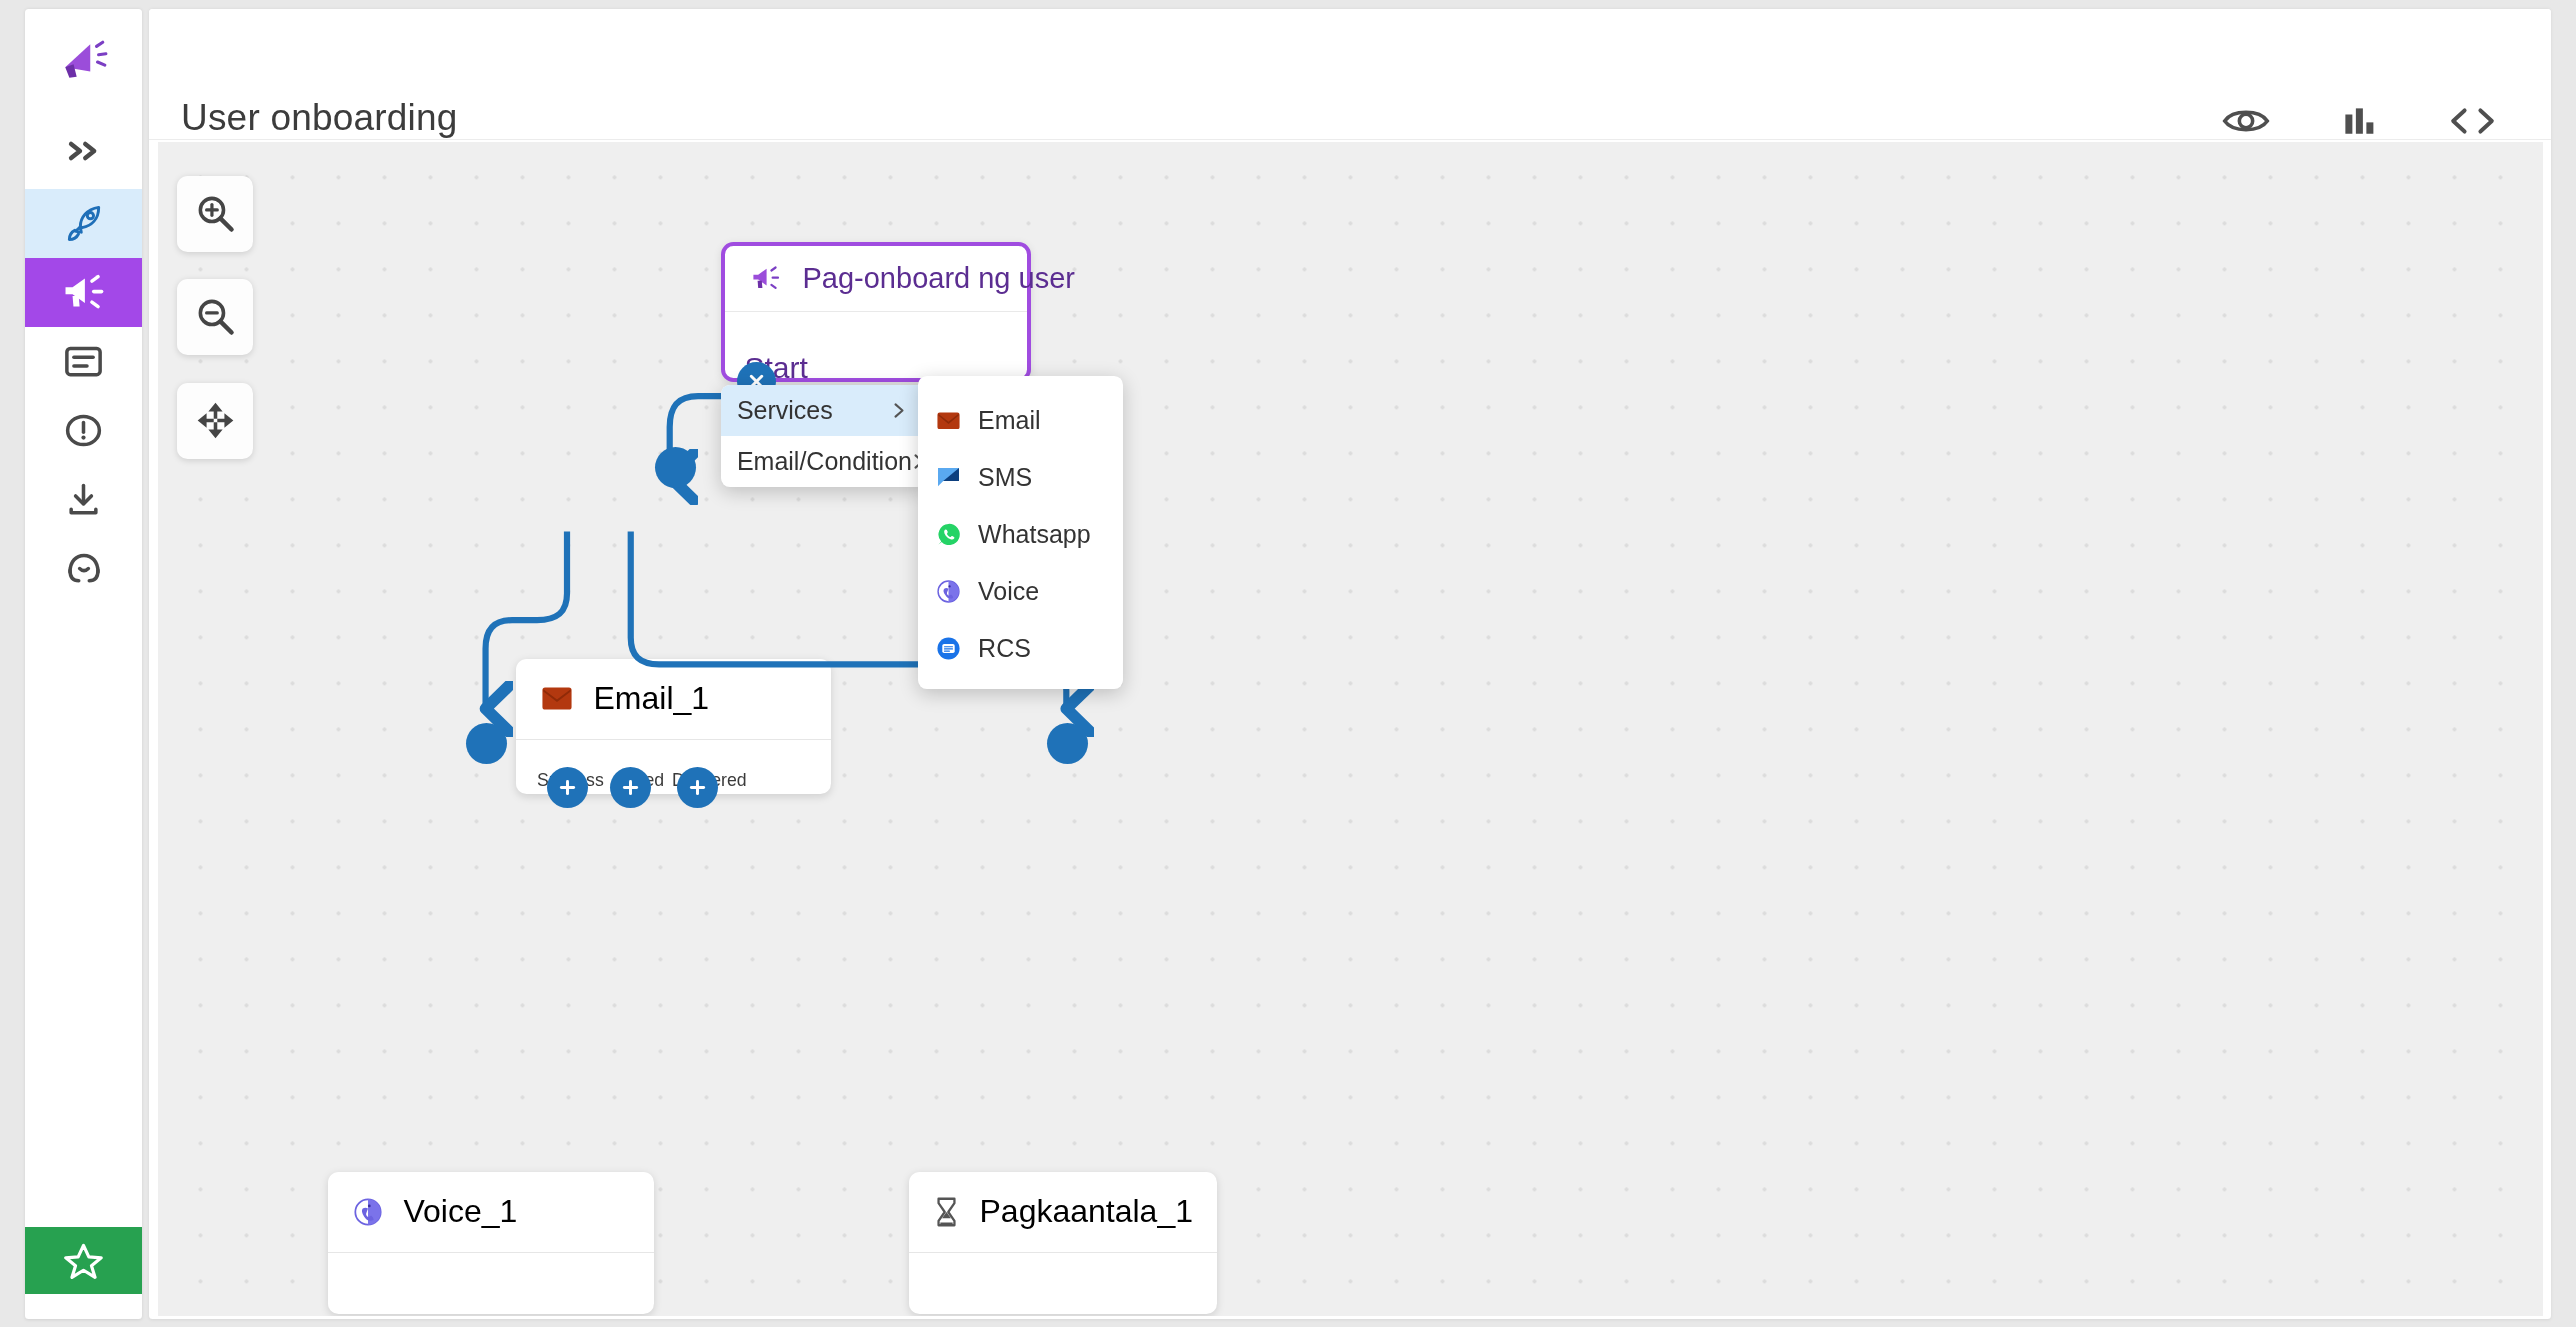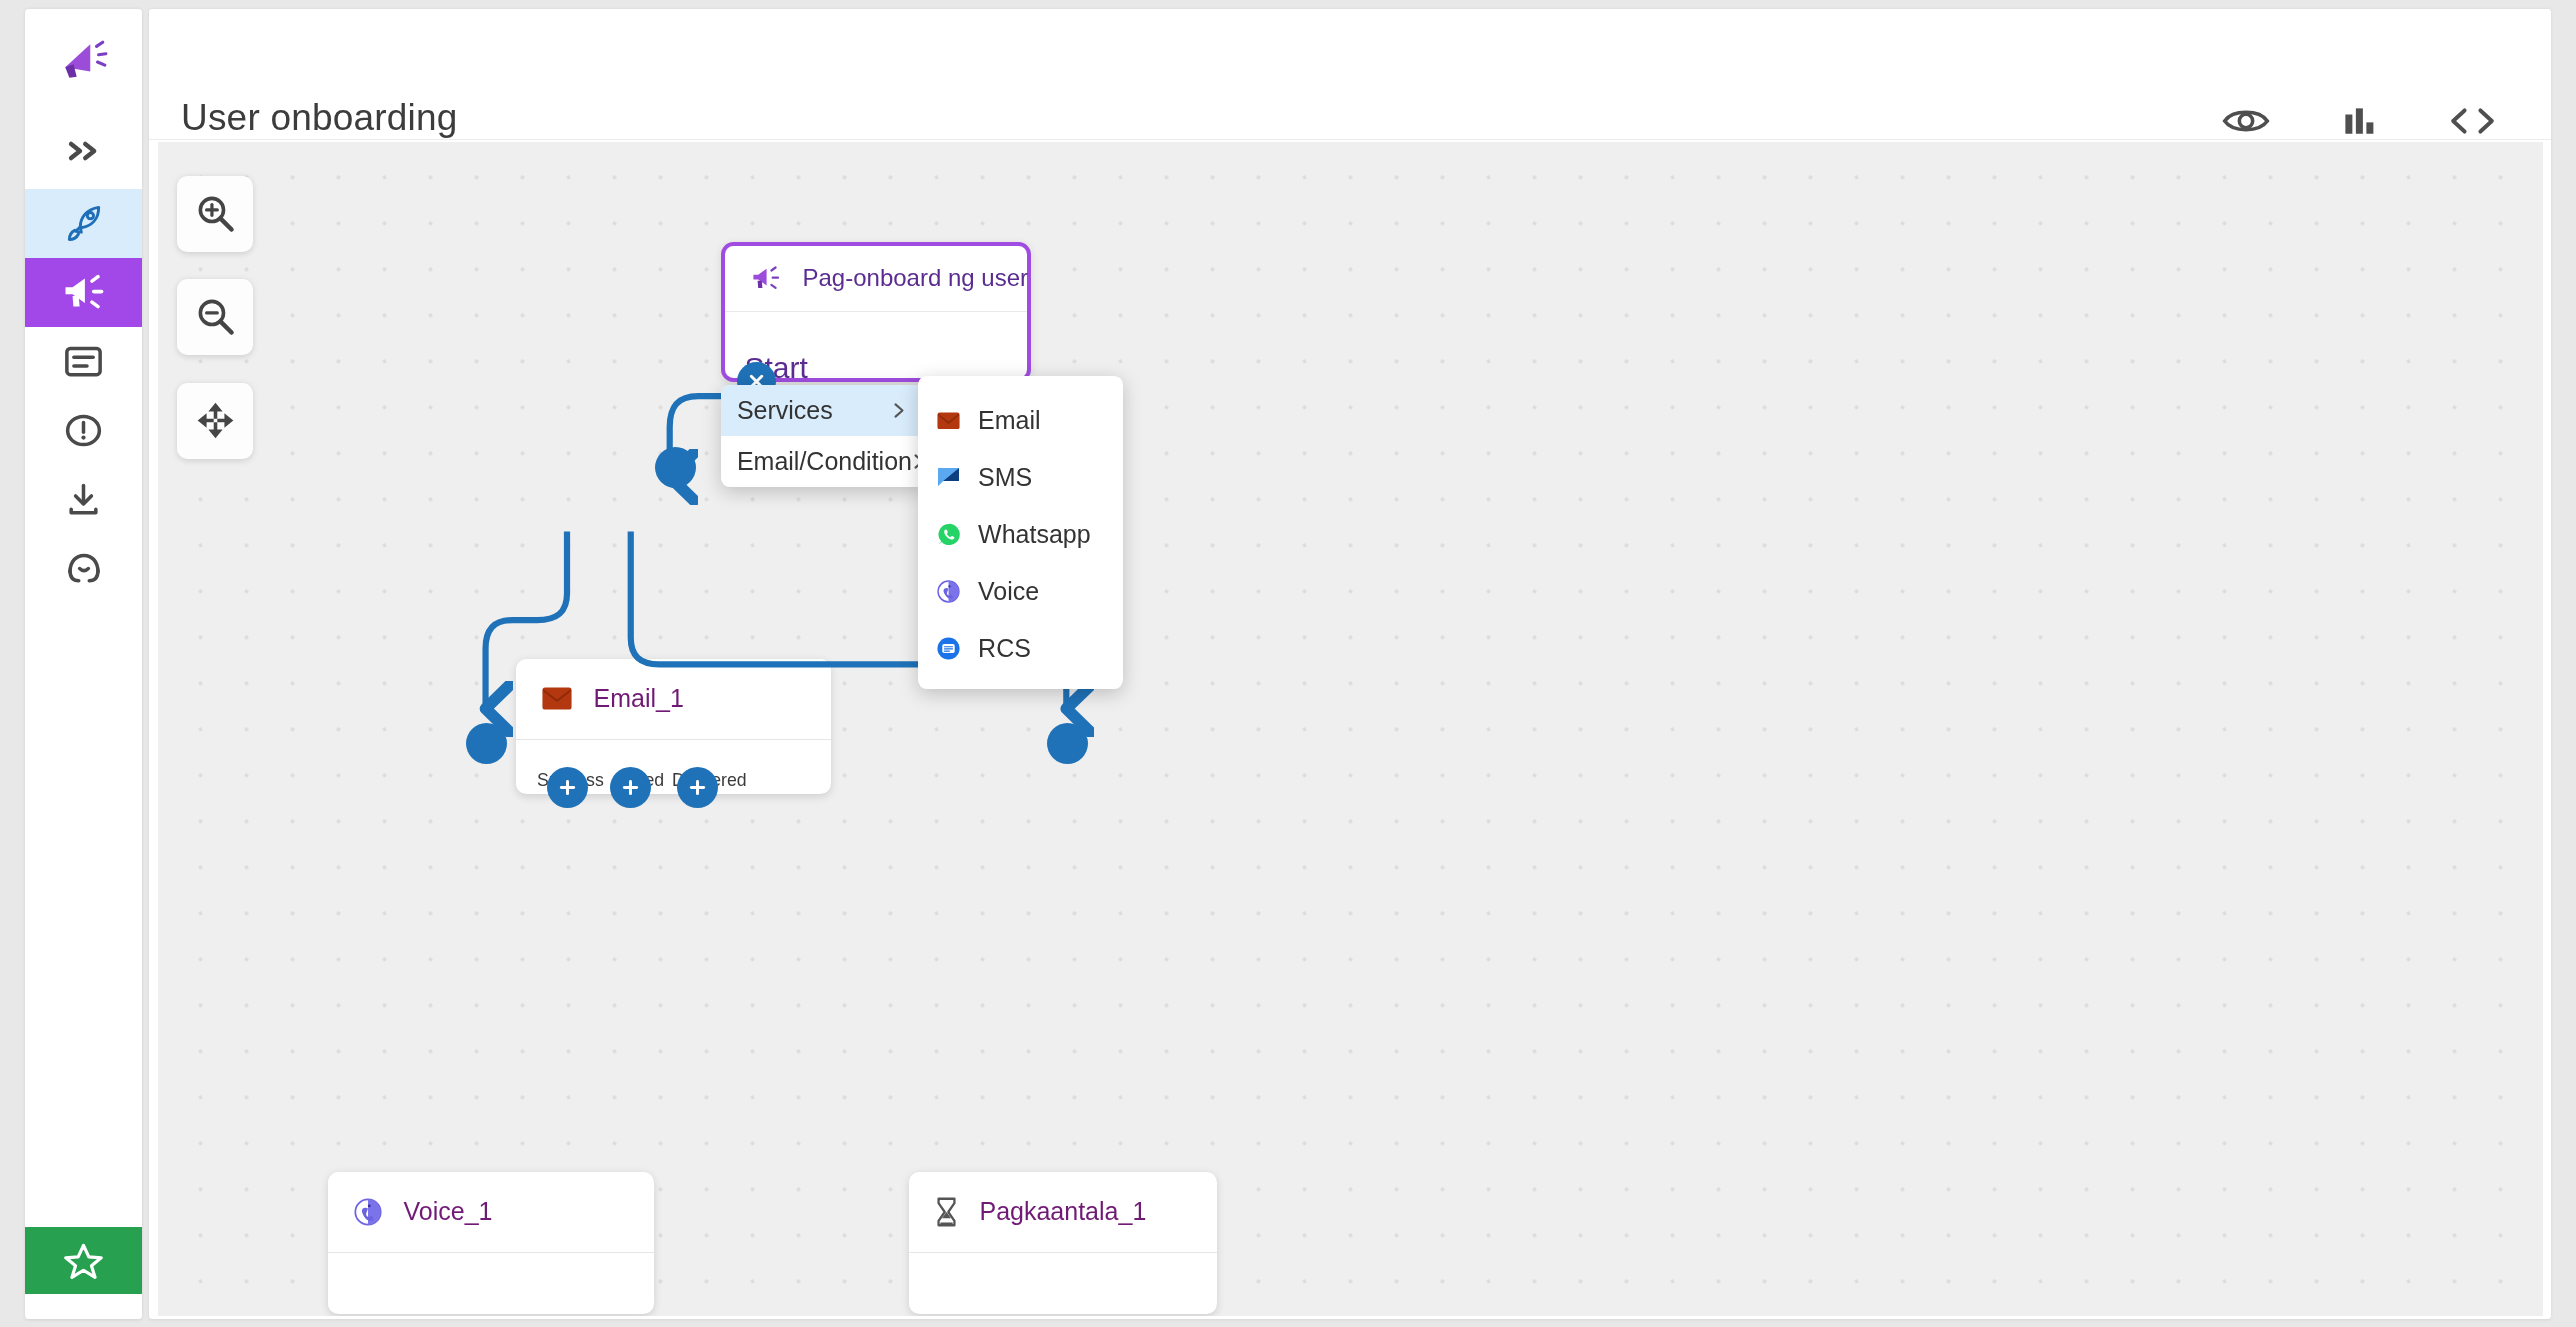--- a/index.html
+++ b/index.html
@@ -117,41 +117,41 @@
     box-shadow: 0 2.7px 8.9px rgba(0,0,0,.13);
   }
   .node-head {
     height: 81px;
     display: flex; align-items: center;
     padding-left: 26.6px;
     gap: 21px;
     border-bottom: 0.9px solid #e6e6e6;
   }
   .node-title {
-    font-size: 25px;
-    color: #701a75;
+    font-size: 32px;
+    color: #000000;
     white-space: nowrap;
   }
   .node-body { position: relative; }
 
   
   #start-node {
     left: 563px; top: 100px;
     width: 310px; height: 140px;
   }
   .node-start {
     border: 4.4px solid #a04ce0;
     border-radius: 12.4px;
     box-shadow: 0 2.7px 8.9px rgba(0,0,0,.10);
   }
   .node-start .node-head {
     height: 66px;
     border-bottom: 1.8px solid #e9e9e9;
   }
-  .node-start .node-title { color: #5b2d91; font-size: 24px; }
+  .node-start .node-title { color: #5b2d91; font-size: 29px; }
   .start-label {
     position: absolute;
     left: 19.5px; top: 39px;
     font-size: 30px;
     color: #5b2d91;
   }
 
   
   #email-node {
     left: 358px; top: 517px;

